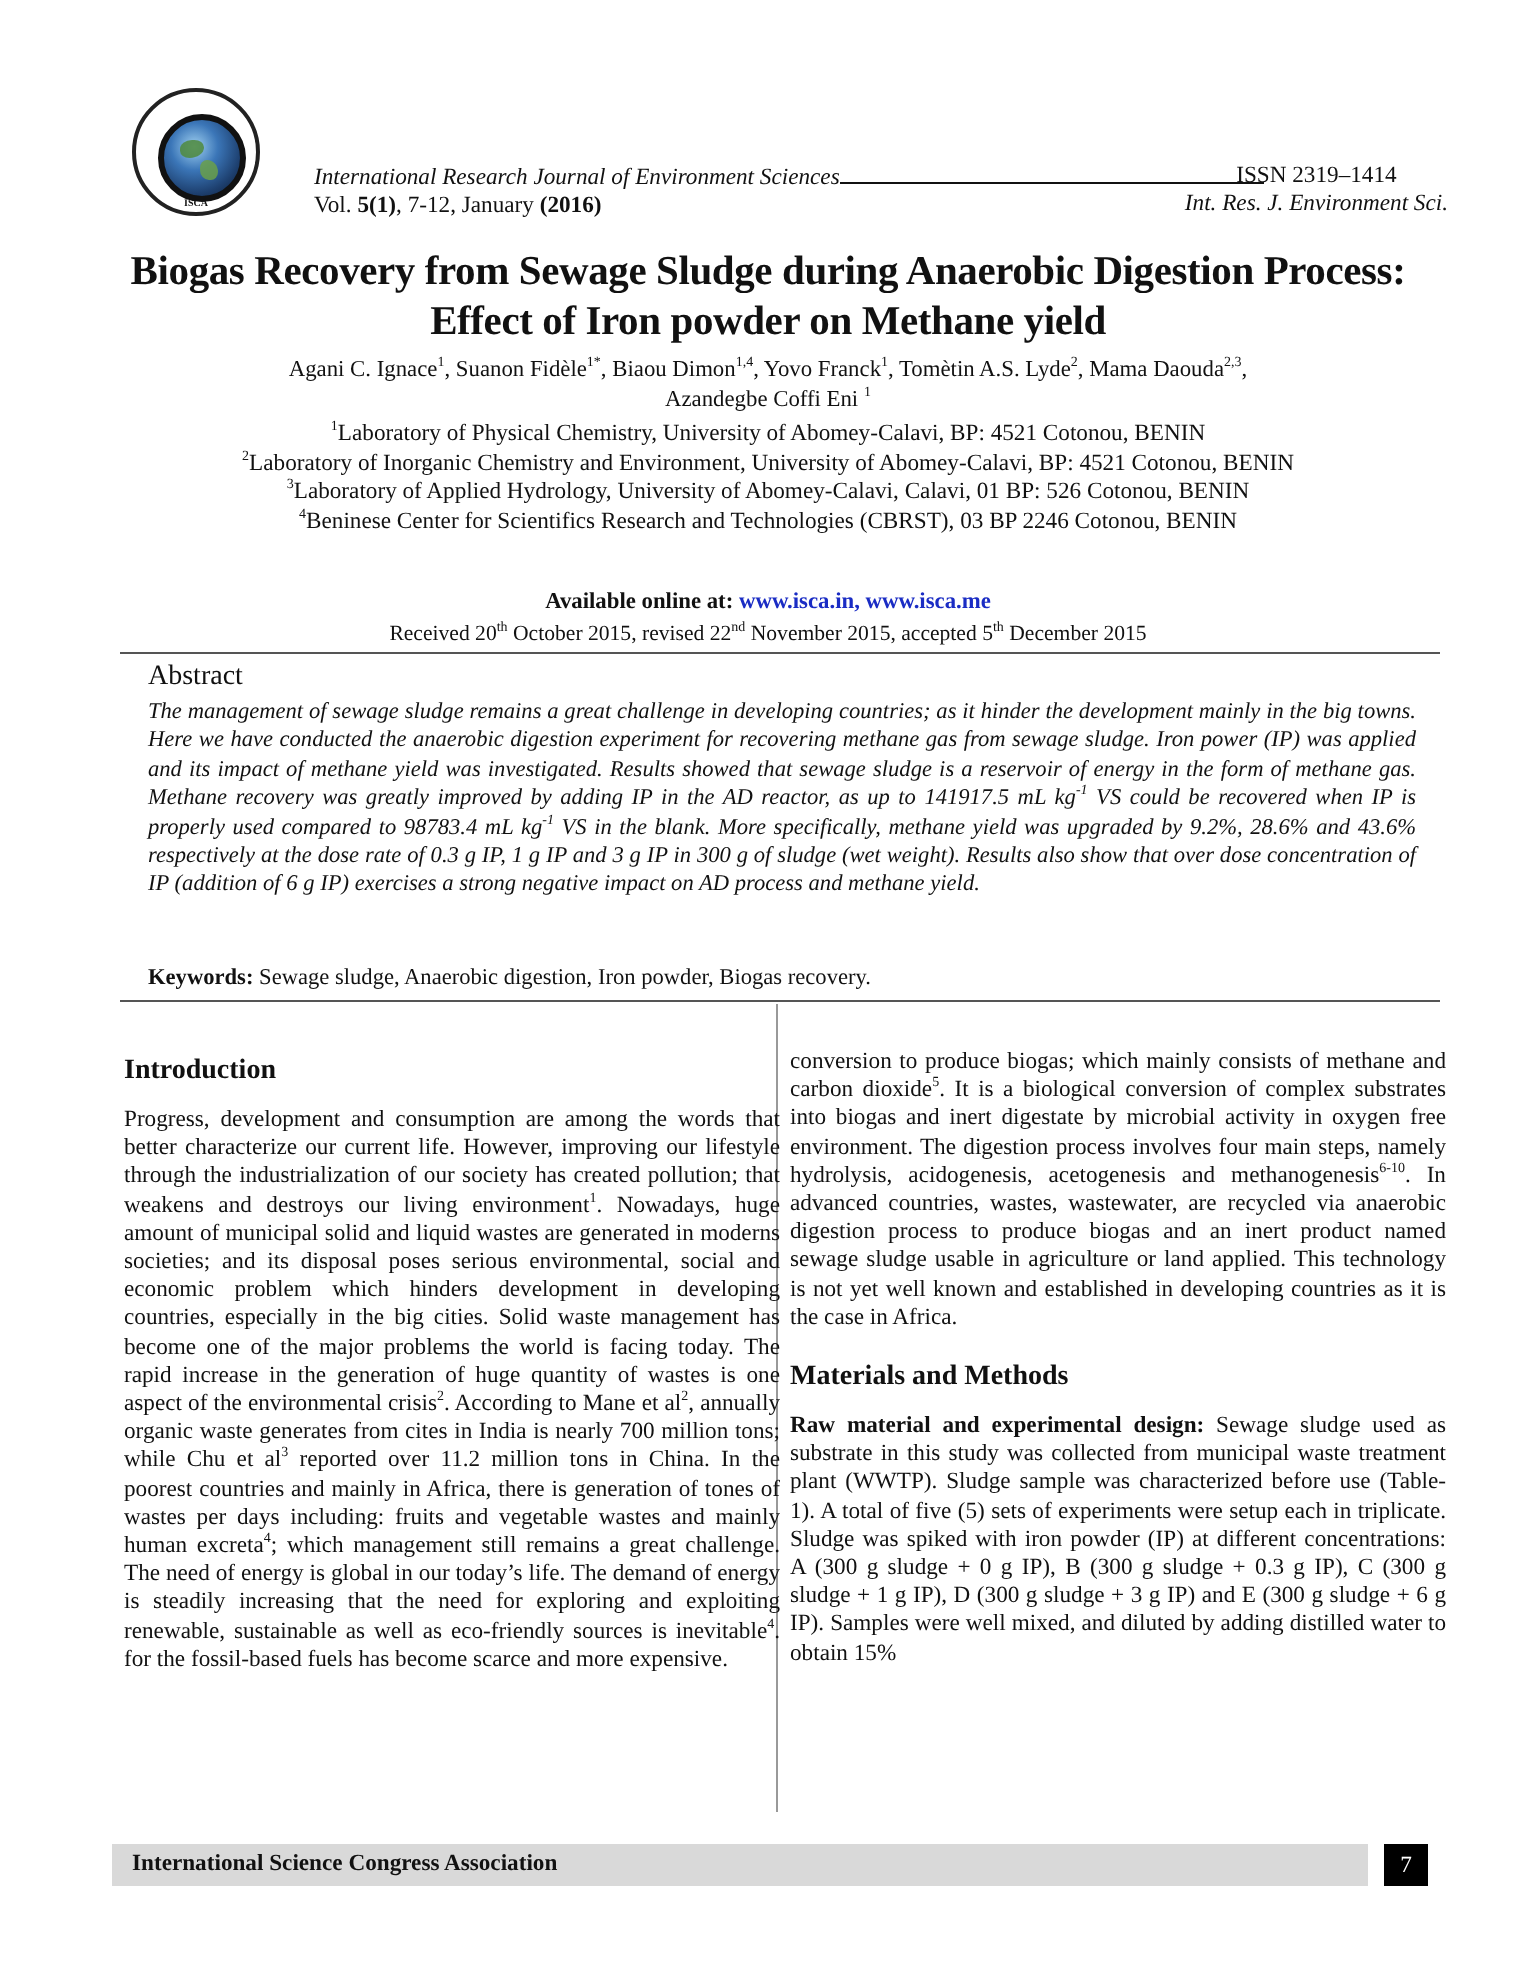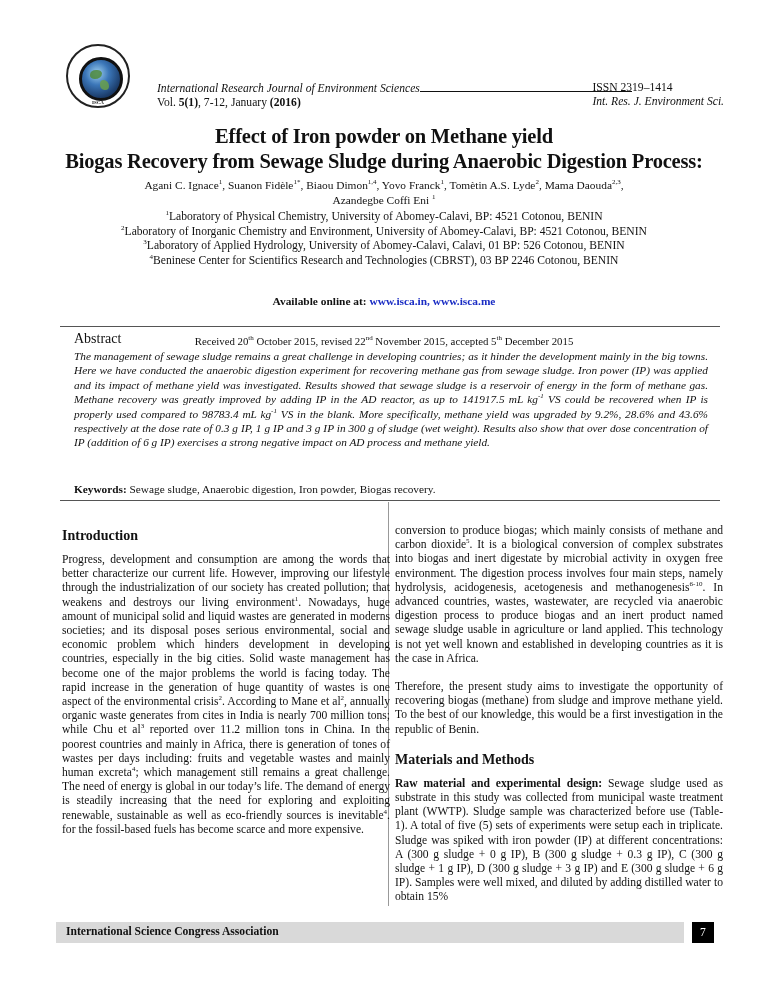--- a/index.html
+++ b/index.html
@@ -11,32 +11,32 @@
           border: 2px solid #222; box-sizing: border-box; background: #fff; }
   .logo .globe { position: absolute; left: 11px; top: 11px; width: 38px; height: 38px; border-radius: 50%;
           background: radial-gradient(circle at 40% 35%, #9fd0f0 0%, #3b76b8 35%, #1d3f6e 70%, #0b1a30 100%);
           border: 3px solid #111; }
   .logo .land1 { position: absolute; left: 8px; top: 10px; width: 12px; height: 9px; background: #4f8a3c; border-radius: 50% 40% 60% 40%; opacity: .85; }
   .logo .land2 { position: absolute; left: 18px; top: 20px; width: 9px; height: 10px; background: #6aa04a; border-radius: 40% 60% 40% 50%; opacity: .85; }
   .logo .isca { position: absolute; left: 0; right: 0; bottom: 1px; text-align: center; font-size: 5px; font-weight: bold; }
   .hdr-left { left: 134px; top: 81px; font-size: 11.6px; line-height: 14px; margin-left: 23px; }
   .hdr-left .jn { font-style: italic; }
   .hdr-rule { border-bottom: 1px solid #111; display: inline-block; width: 212px; height: 10px; vertical-align: baseline; }
-  .hdr-right { right: 44px; top: 81px; font-size: 11.6px; line-height: 14px; text-align: left; margin-left: 36px; }
+  .hdr-right { right: 44px; top: 81px; font-size: 11.6px; line-height: 14px; text-align: center; margin-left: 36px; }
   .hdr-right .abbr { font-style: italic; }
   
   .title { left: 40px; width: 688px; top: 124px; text-align: center; font-weight: bold;
            font-size: 20.5px; line-height: 25px; font-family: "Liberation Serif", serif; letter-spacing: -0.2px; }
   .authors { left: 40px; width: 688px; top: 178px; text-align: center; font-weight: normal; font-size: 11.4px; line-height: 15px; }
   sup { font-size: 7px; line-height: 0; vertical-align: super; }
   .affils { left: 40px; width: 688px; top: 210px; text-align: center; font-size: 11.6px; line-height: 14.5px; }
   .avail { left: 40px; width: 688px; top: 294px; text-align: center; font-size: 11.4px; line-height: 14px; }
   .avail .lbl { font-weight: bold; }
   .avail .lnk { font-weight: bold; color: #1a2cc4; }
-  .received { left: 40px; width: 688px; top: 311px; text-align: center; font-size: 10.8px; line-height: 13px; margin-top: 24px; }
+  .received { left: 40px; width: 688px; top: 311px; text-align: center; font-size: 10.8px; line-height: 13px; }
   .rule-top { left: 60px; width: 660px; top: 326px; height: 0; border-top: 1.5px solid #555; }
   .abstract-h { left: 74px; top: 331px; font-weight: normal; font-size: 14px; }
   .abstract { left: 74px; width: 634px; top: 349px; font-style: italic; font-size: 11.3px; line-height: 14.4px; text-align: justify; }
   .keywords { left: 74px; width: 634px; top: 482px; font-size: 11.3px; line-height: 14px; }
   .keywords b { font-weight: bold; }
   .rule-mid { left: 60px; width: 660px; top: 500px; height: 0; border-top: 1.5px solid #555; }
   .col-divider { left: 388px; top: 502px; height: 404px; border-left: 1px solid #999; }
   .col { width: 328px; font-size: 11.6px; line-height: 14.2px; text-align: justify; margin-top: 16px; }
   .col-left { left: 62px; top: 508px; }
   .col-right { left: 395px; top: 508px; }
@@ -64,22 +64,22 @@
   <div><span class="jn">International Research Journal of Environment Sciences</span><span class="hdr-rule"></span></div>
   <div><span>Vol. </span><b>5(1)</b><span>, 7-12, January </span><b>(2016)</b></div>
 </div>
 
 <div class="abs hdr-right">
   <div>ISSN 2319–1414</div>
   <div class="abbr">Int. Res. J. Environment Sci.</div>
 </div>
 
 <div class="abs title">
+  <div>Biogas Recovery from Sewage Sludge during Anaerobic Digestion Process:</div>
   <div>Effect of Iron powder on Methane yield</div>
-  <div>Biogas Recovery from Sewage Sludge during Anaerobic Digestion Process:</div>
 </div>
 
 <div class="abs authors">
   <div>
     <span><span>Agani C. Ignace</span><sup>1</sup><span>, </span></span><span><span>Suanon Fidèle</span><sup>1*</sup><span>, </span></span><span><span>Biaou Dimon</span><sup>1,4</sup><span>, </span></span><span><span>Yovo Franck</span><sup>1</sup><span>, </span></span><span><span>Tomètin A.S. Lyde</span><sup>2</sup><span>, </span></span><span><span>Mama Daouda</span><sup>2,3</sup><span>,</span></span>
   </div>
   <div><span><span>Azandegbe Coffi Eni</span> <sup>1</sup></span></div>
 </div>
 
 <div class="abs affils">
@@ -111,20 +111,19 @@
 <div class="abs rule-mid"></div>
 <div class="abs col-divider"></div>
 
 <div class="abs col col-left">
   <div class="sec-h">Introduction</div>
   <p class="para"><span>Progress, development and consumption are among the words that better characterize our current life. However, improving our lifestyle through the industrialization of our society has created pollution; that weakens and destroys our living environment</span><sup>1</sup><span>. Nowadays, huge amount of municipal solid and liquid wastes are generated in moderns societies; and its disposal poses serious environmental, social and economic problem which hinders development in developing countries, especially in the big cities. Solid waste management has become one of the major problems the world is facing today. The rapid increase in the generation of huge quantity of wastes is one aspect of the environmental crisis</span><sup>2</sup><span>. According to Mane et al</span><sup>2</sup><span>, annually organic waste generates from cites in India is nearly 700 million tons; while Chu et al</span><sup>3</sup><span> reported over 11.2 million tons in China. In the poorest countries and mainly in Africa, there is generation of tones of wastes per days including: fruits and vegetable wastes and mainly human excreta</span><sup>4</sup><span>; which management still remains a great challenge. The need of energy is global in our today’s life. The demand of energy is steadily increasing that the need for exploring and exploiting renewable, sustainable as well as eco-friendly sources is inevitable</span><sup>4</sup><span>. for the fossil-based fuels has become scarce and more expensive.</span></p>
 </div>
 
 <div class="abs col col-right">
   <p class="para"><span>conversion to produce biogas; which mainly consists of methane and carbon dioxide</span><sup>5</sup><span>. It is a biological conversion of complex substrates into biogas and inert digestate by microbial activity in oxygen free environment. The digestion process involves four main steps, namely hydrolysis, acidogenesis, acetogenesis and methanogenesis</span><sup>6-10</sup><span>. In advanced countries, wastes, wastewater, are recycled via anaerobic digestion process to produce biogas and an inert product named sewage sludge usable in agriculture or land applied. This technology is not yet well known and established in developing countries as it is the case in Africa.</span></p>
-  <p class="para">Therefore, the present study aims to investigate the opportunity of recovering biogas (methane) from sludge and improve methane yield. To the best of our knowledge, this would be a first investigation in the republic of Benin.</p>
   <div class="sec-h">Materials and Methods</div>
   <p class="para"><b>Raw material and experimental design:</b><span> Sewage sludge used as substrate in this study was collected from municipal waste treatment plant (WWTP). Sludge sample was characterized before use (Table-1). A total of five (5) sets of experiments were setup each in triplicate. Sludge was spiked with iron powder (IP) at different concentrations: A (300 g sludge + 0 g IP), B (300 g sludge + 0.3 g IP), C (300 g sludge + 1 g IP), D (300 g sludge + 3 g IP) and E (300 g sludge + 6 g IP). Samples were well mixed, and diluted by adding distilled water to obtain 15%</span></p>
 </div>
 
 <div class="abs footer-bar"></div>
 <div class="abs footer-text">International Science Congress Association</div>
 <div class="abs page-num">7</div>
 
 </body></html>

